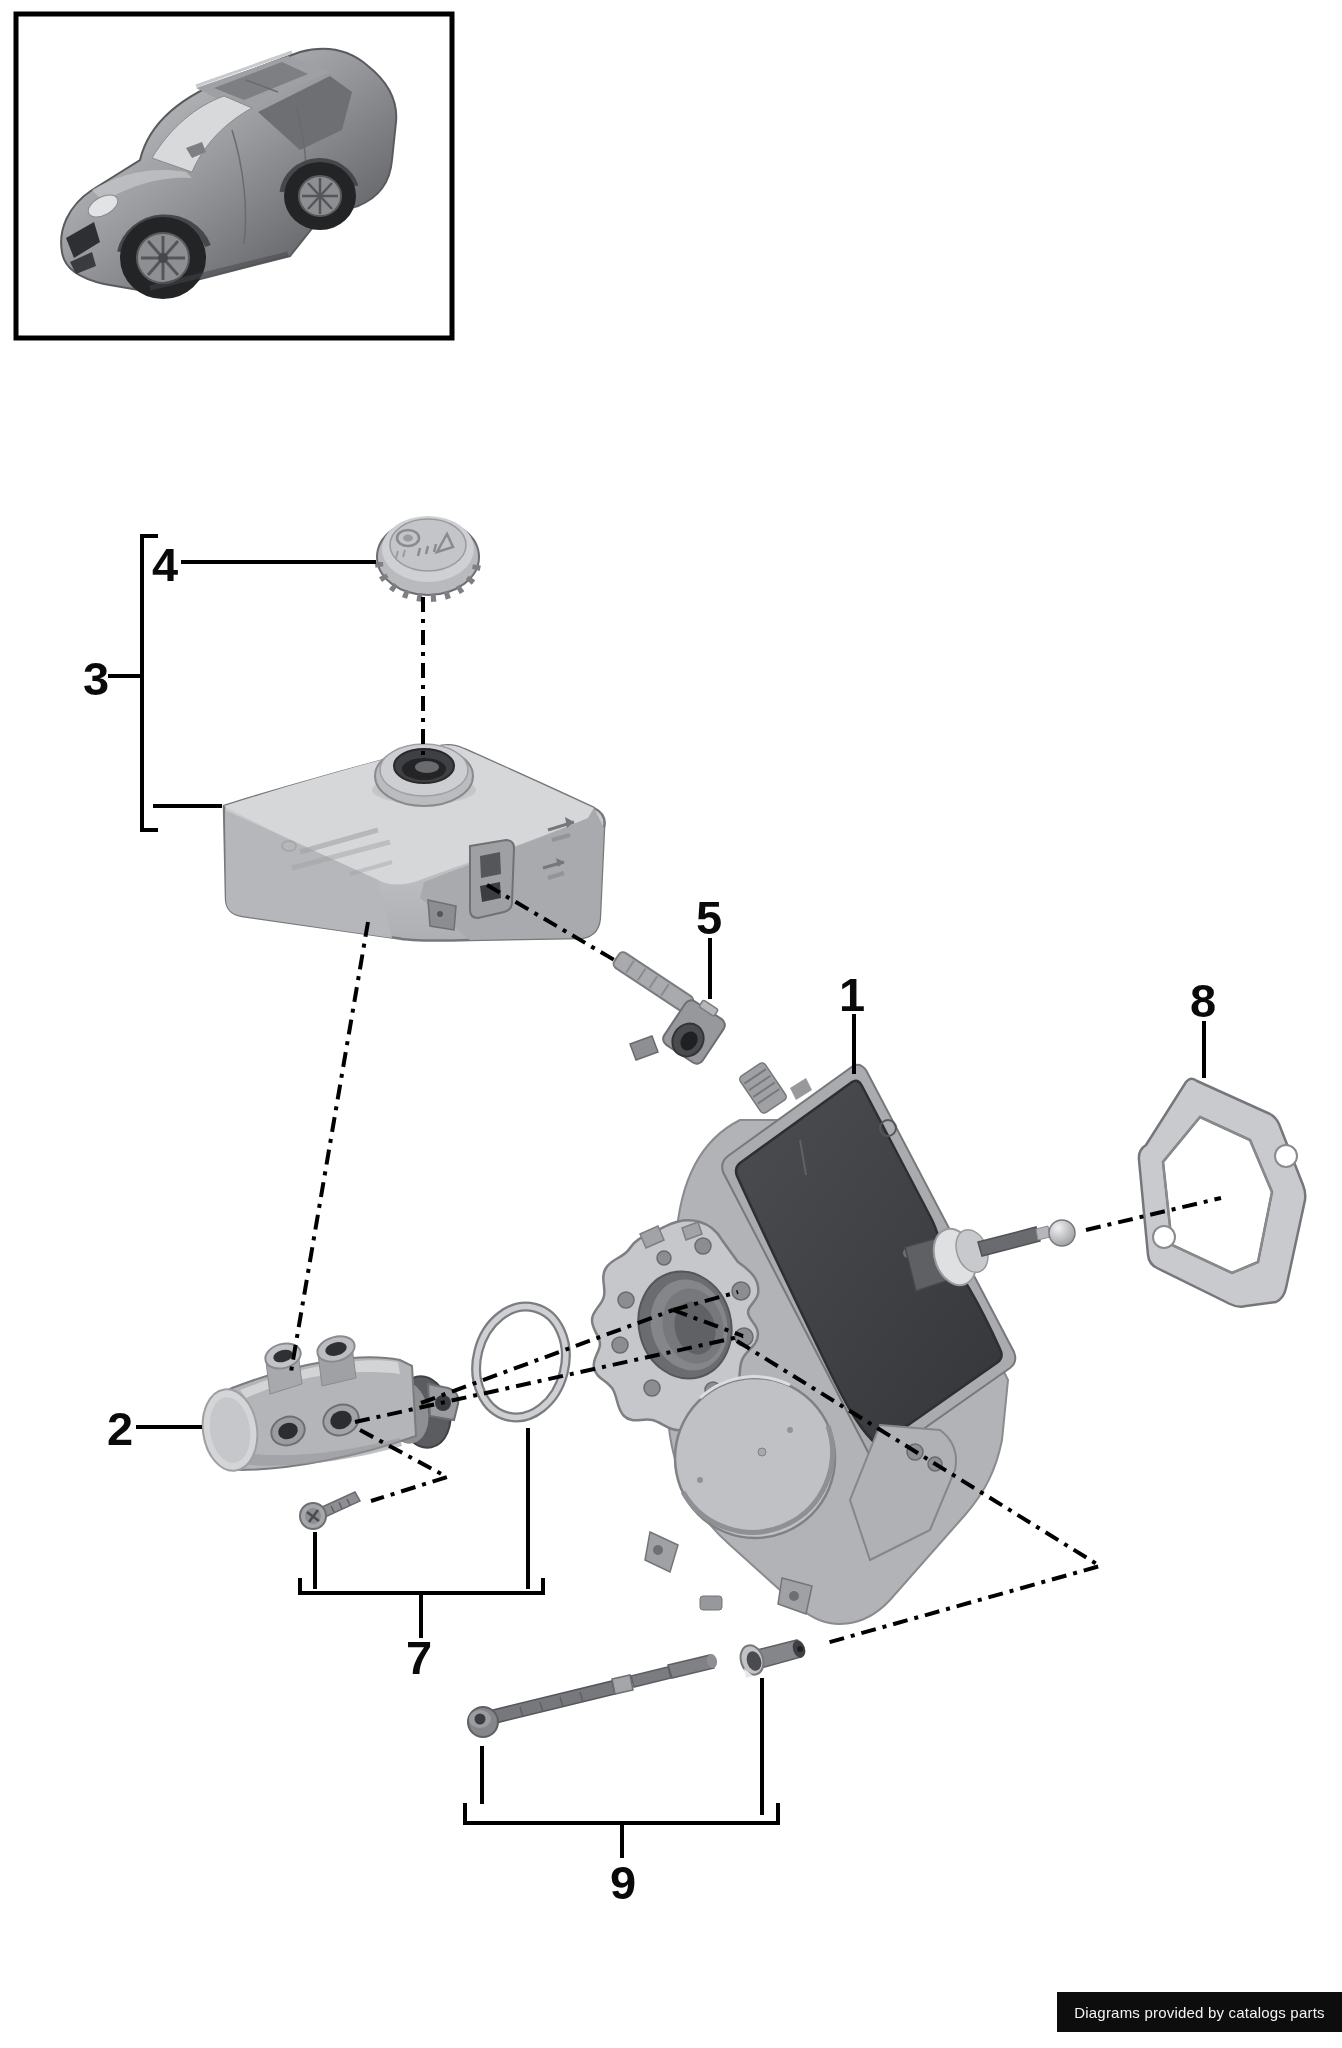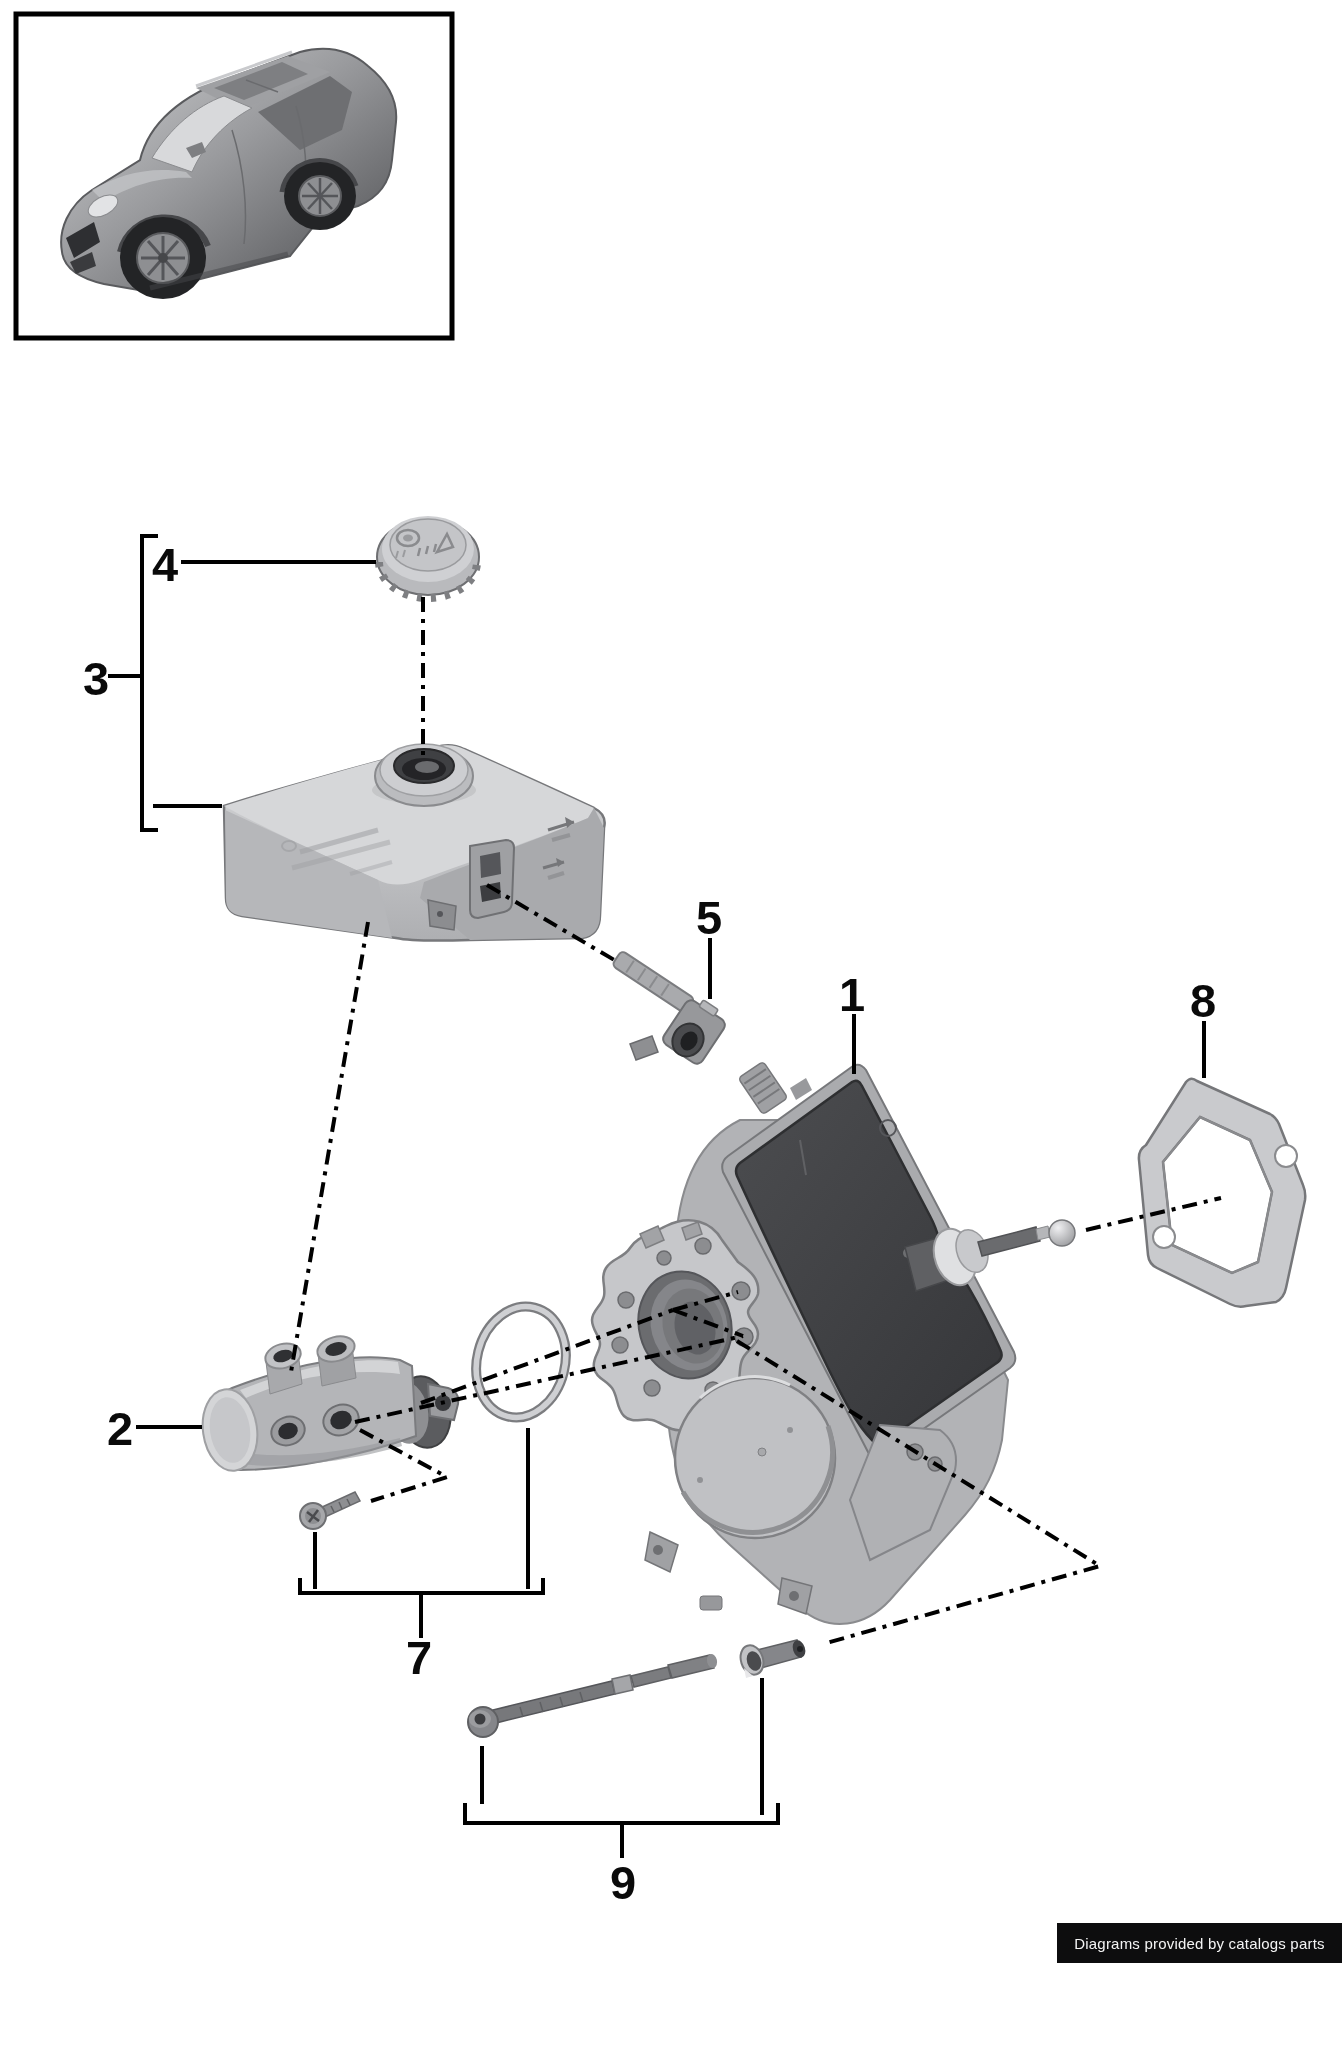--- a/index.html
+++ b/index.html
@@ -1,20 +1,20 @@
 <!DOCTYPE html>
 <html><head>
 <meta charset="utf-8">
 <style>
   html,body{margin:0;padding:0;background:#ffffff;}
   .stage{position:relative;width:1342px;height:2048px;background:#ffffff;overflow:hidden;
          font-family:"Liberation Sans","DejaVu Sans",sans-serif;}
   .stage svg{position:absolute;left:0;top:0;}
   .callout{font-family:"Liberation Sans","DejaVu Sans",sans-serif;font-weight:bold;font-size:47px;fill:#0a0a0a;}
-  .footer-bar{position:absolute;left:1057px;top:1923px;width:285px;height:40px;background:#0d0d0e;
+  .footer-bar{position:absolute;left:1057px;top:1992px;width:285px;height:40px;background:#0d0d0e;
               display:flex;align-items:center;justify-content:center;}
   .footer-bar span{color:#f4f4f4;font-size:15px;letter-spacing:.2px;white-space:nowrap;}
   .ld{stroke:#000;stroke-width:4;fill:none;}
   .dd{stroke:#000;stroke-width:4;fill:none;stroke-dasharray:15 7 4 7;}
 </style>
 </head>
 <body>
 
 <div class="stage">
 <svg width="1342" height="2048" viewBox="0 0 1342 2048">

